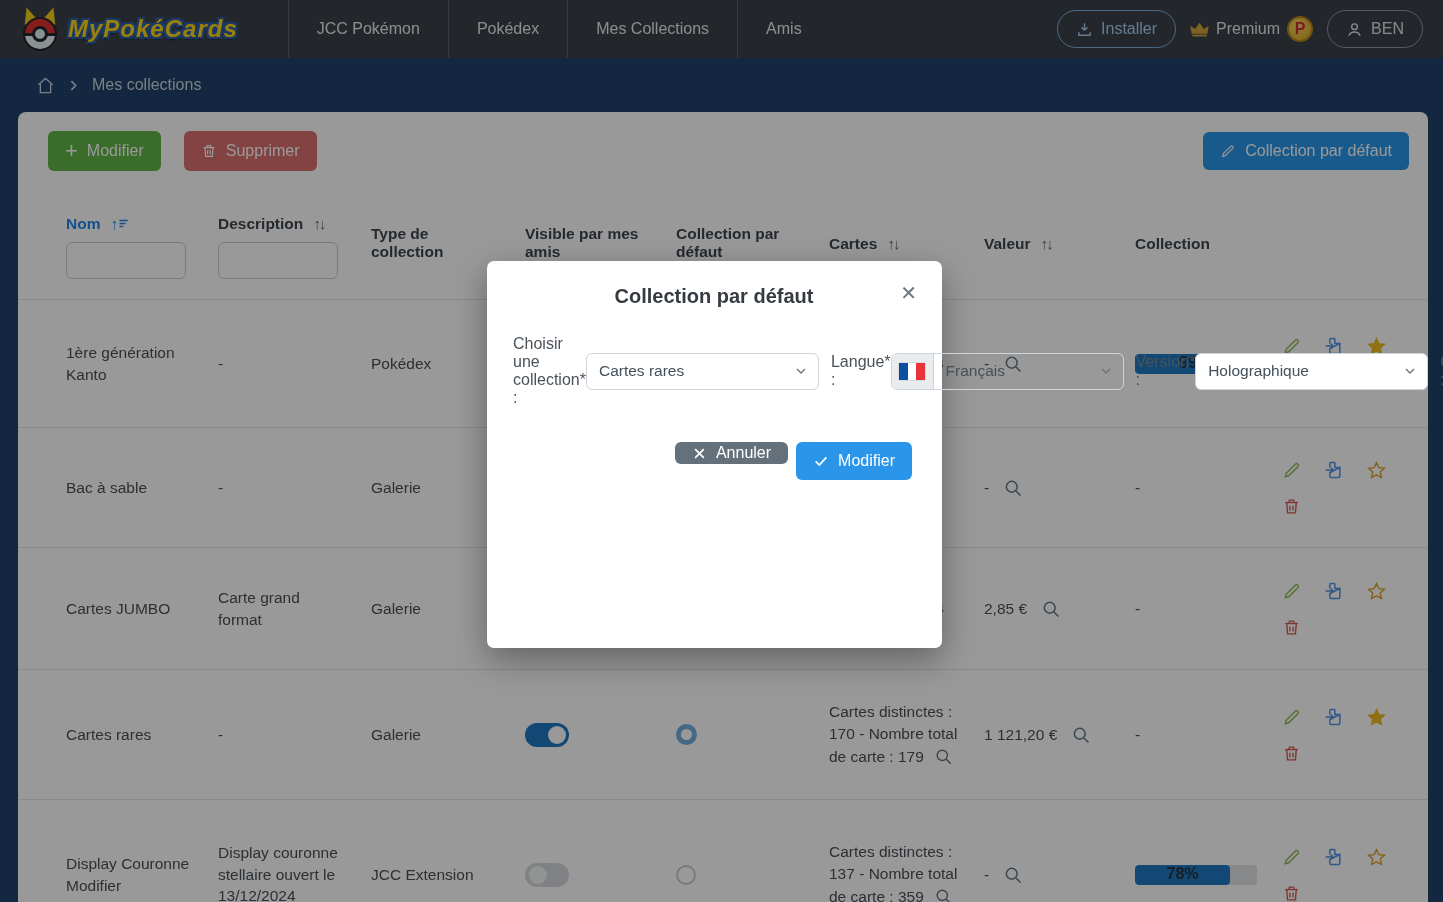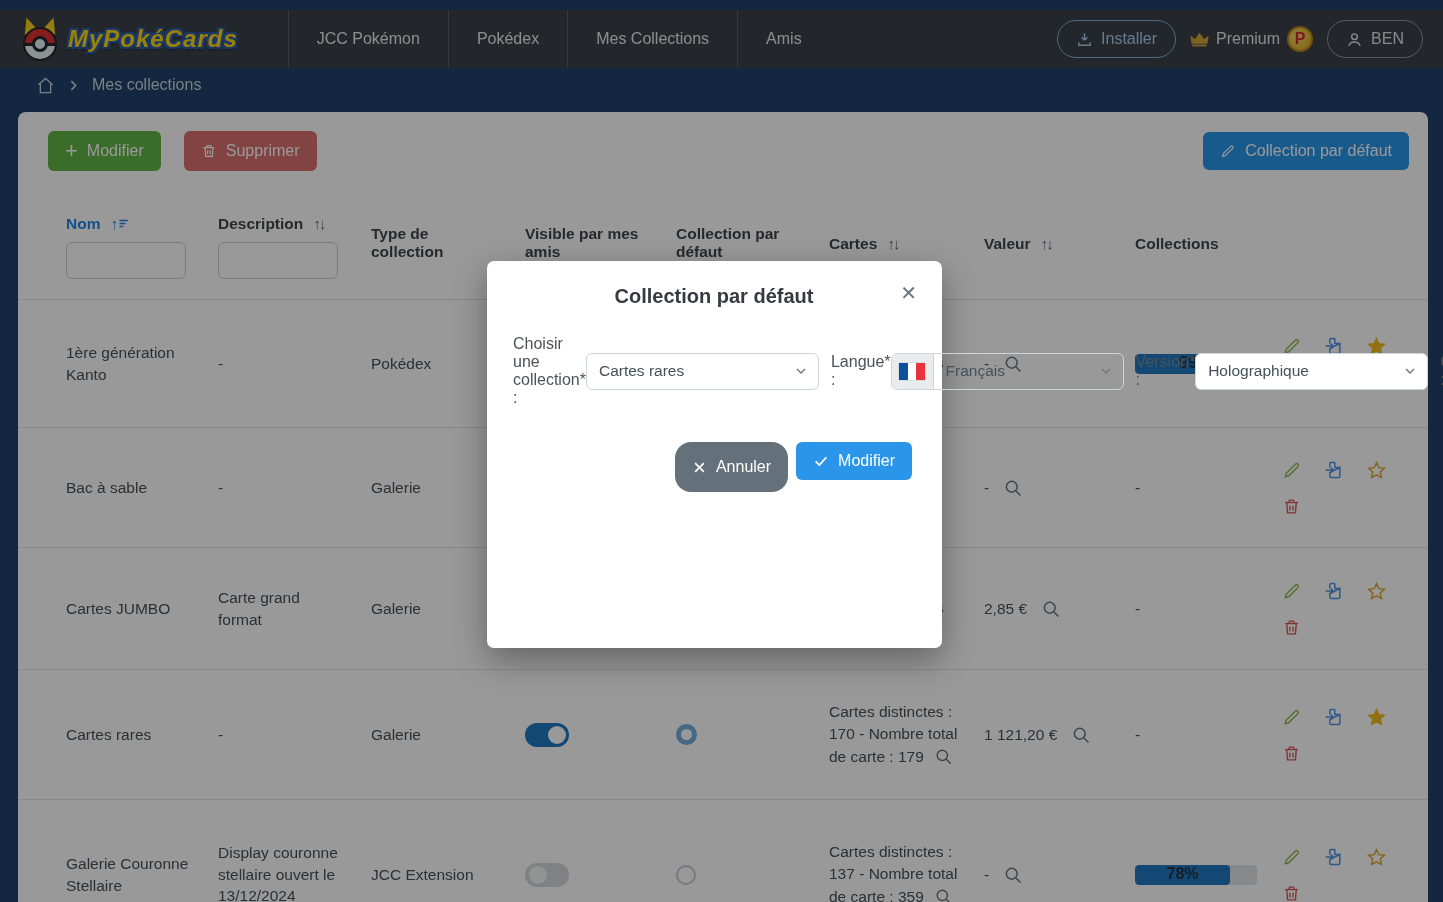--- a/index.html
+++ b/index.html
@@ -6,21 +6,21 @@
   html,body { width:1443px; height:902px; }
   body {
     position: relative; overflow: hidden;
     font-family: "Liberation Sans", sans-serif;
     background:#21446b; color:#4a5056;
   }
   svg { display:block; }
 
   
   .navbar{
-    position:absolute; top:10px; left:0; right:0; height:58px;
+    position:absolute; top:0; left:0; right:0; height:58px;
     background:#3b4249; display:flex; align-items:center; padding:0 20px;
   }
   .brand{ display:flex; align-items:center; gap:8px; margin-right:14px; }
   .ball-wrap{ position:relative; width:40px; height:44px; }
   .ear{ position:absolute; top:0; width:0; height:0;
     border-left:7px solid transparent; border-right:7px solid transparent;
     border-bottom:16px solid #f5d11a; }
   .ear.l{ left:2px; transform:rotate(-18deg); }
   .ear.r{ right:2px; transform:rotate(18deg); }
   .ball{ position:absolute; bottom:0; left:3px; width:34px; height:34px; border-radius:50%;
@@ -123,21 +123,21 @@
   .flag span{ flex:1; } .flag .b{ background:#0b4fa0; } .flag .w{ background:#fff; } .flag .r{ background:#e8333c; }
   .ig-select{ flex:1; display:flex; align-items:center; padding:0 30px 0 12px; font-size:15.5px; color:#44505a; cursor:pointer; }
   .qty-group{ display:flex; width:100%; height:37px; border:1px solid #ced4da; border-radius:6px; overflow:hidden; background:#eef1f4; }
   .qty-input{ flex:1; border:none; background:transparent; text-align:right; padding-right:14px;
     font-size:15.5px; color:#44505a; font-family:"Liberation Sans",sans-serif; }
   .spinner{ width:34px; display:flex; flex-direction:column; }
   .spin-btn{ flex:1; background:#2b96e9; display:flex; align-items:center; justify-content:center;
     color:#fff; cursor:pointer; border:none; }
   .spin-btn.up{ border-bottom:1px solid rgba(255,255,255,.5); }
   .modal-foot{ margin-top:35px; display:flex; justify-content:flex-end; gap:8px; padding-right:3px; }
-  .btn-cancel{ background:#64707a; height:50px;border-radius:16px; }
+  .btn-cancel{ background:#64707a; height:22px; }
   .btn-submit{ background:#2b96e9; height:38px; }
 </style>
 </head>
 <body>
 
 <header class="navbar">
   <div class="brand">
     <div class="ball-wrap">
       <div class="ear l"></div>
         <div class="ear r"></div>
@@ -254,21 +254,21 @@
     <div class="th center2"><span>Visible par mes amis</span></div>
     <div class="th center2"><span>Collection par défaut</span></div>
     <div class="th mid">
       <span>Cartes</span>
       <span class="sort">↑↓</span>
     </div>
     <div class="th mid">
       <span>Valeur</span>
       <span class="sort">↑↓</span>
     </div>
-    <div class="th mid"><span>Collections</span></div>
+    <div class="th mid"><span>Collection</span></div>
     <div class="th"></div>
   </div>
 
   <div class="trow r1">
     <div class="cell">1ère génération Kanto</div>
     <div class="cell">-</div>
     <div class="cell">Pokédex</div>
     <div class="cell">
         <div class="toggle"></div>
       </div>
@@ -478,21 +478,21 @@
             <path d="M4 7h16"></path>
             <path d="M9 7V5a1 1 0 0 1 1-1h4a1 1 0 0 1 1 1v2"></path>
             <path d="M6 7l1 13h10l1-13"></path>
             <path d="M10 11v6M14 11v6"></path>
           </svg>
         </span>
     </div>
   </div>
 
   <div class="trow r5">
-    <div class="cell">Galerie Couronne Stellaire</div>
+    <div class="cell">Display Couronne Modifier</div>
     <div class="cell">Display couronne stellaire ouvert le 13/12/2024</div>
     <div class="cell">JCC Extension</div>
     <div class="cell">
         <div class="toggle"></div>
       </div>
     <div class="cell">
         <div class="radio"></div>
       </div>
     <div class="cell cards-cell">
       <span>Cartes distinctes : 137 - Nombre total de carte : 359</span><span class="mag cards-mag"><svg width="19" height="19" viewBox="0 0 24 24" fill="none" stroke="currentColor" stroke-width="1.8">

